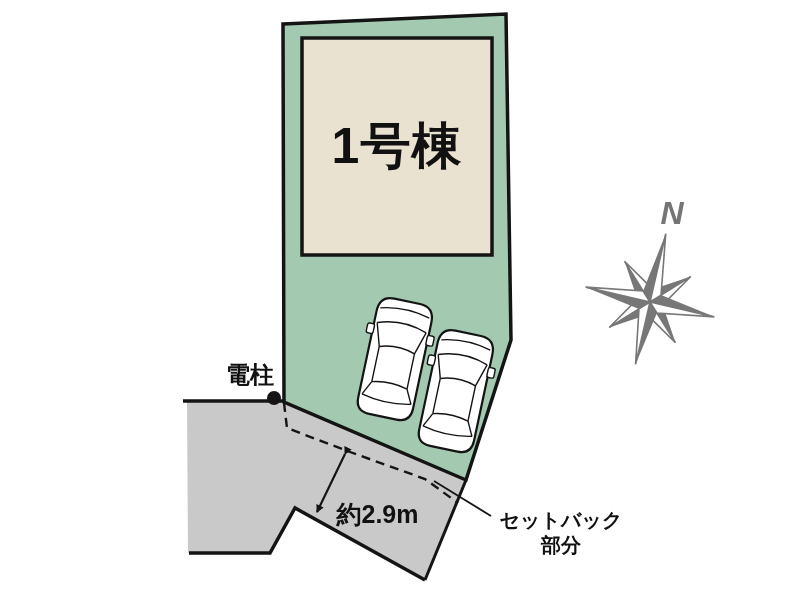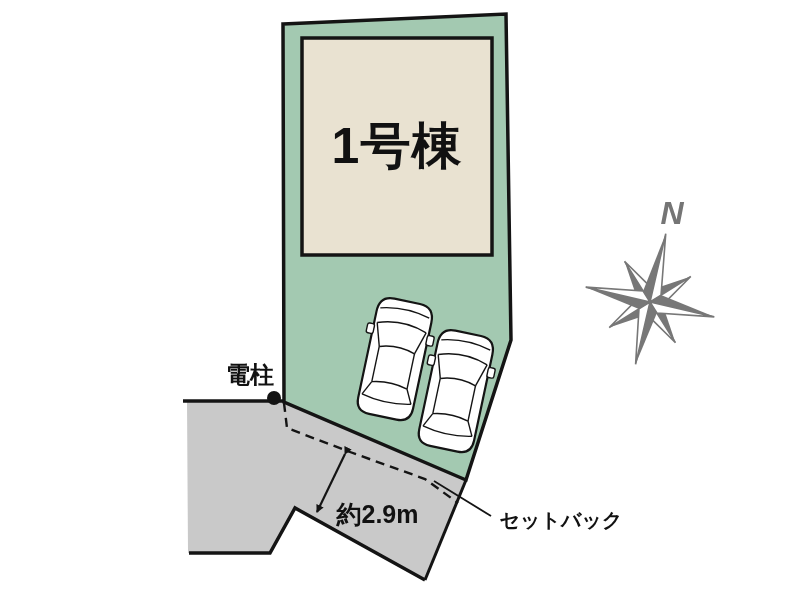--- a/index.html
+++ b/index.html
@@ -111,17 +111,18 @@
 
   <div id="building-label" class="label">1号棟</div>
 
   <div id="pole-label" class="label">電柱</div>
 
 
   <div id="road-width-label" class="label">約2.9m</div>
 
   <div id="setback-label" class="label">
     <div class="line1">セットバック</div>
+    <div class="line2">部分</div>
   </div>
 
   <div id="north-label" class="label">N</div>
 
 </div>
 
 </body></html>

